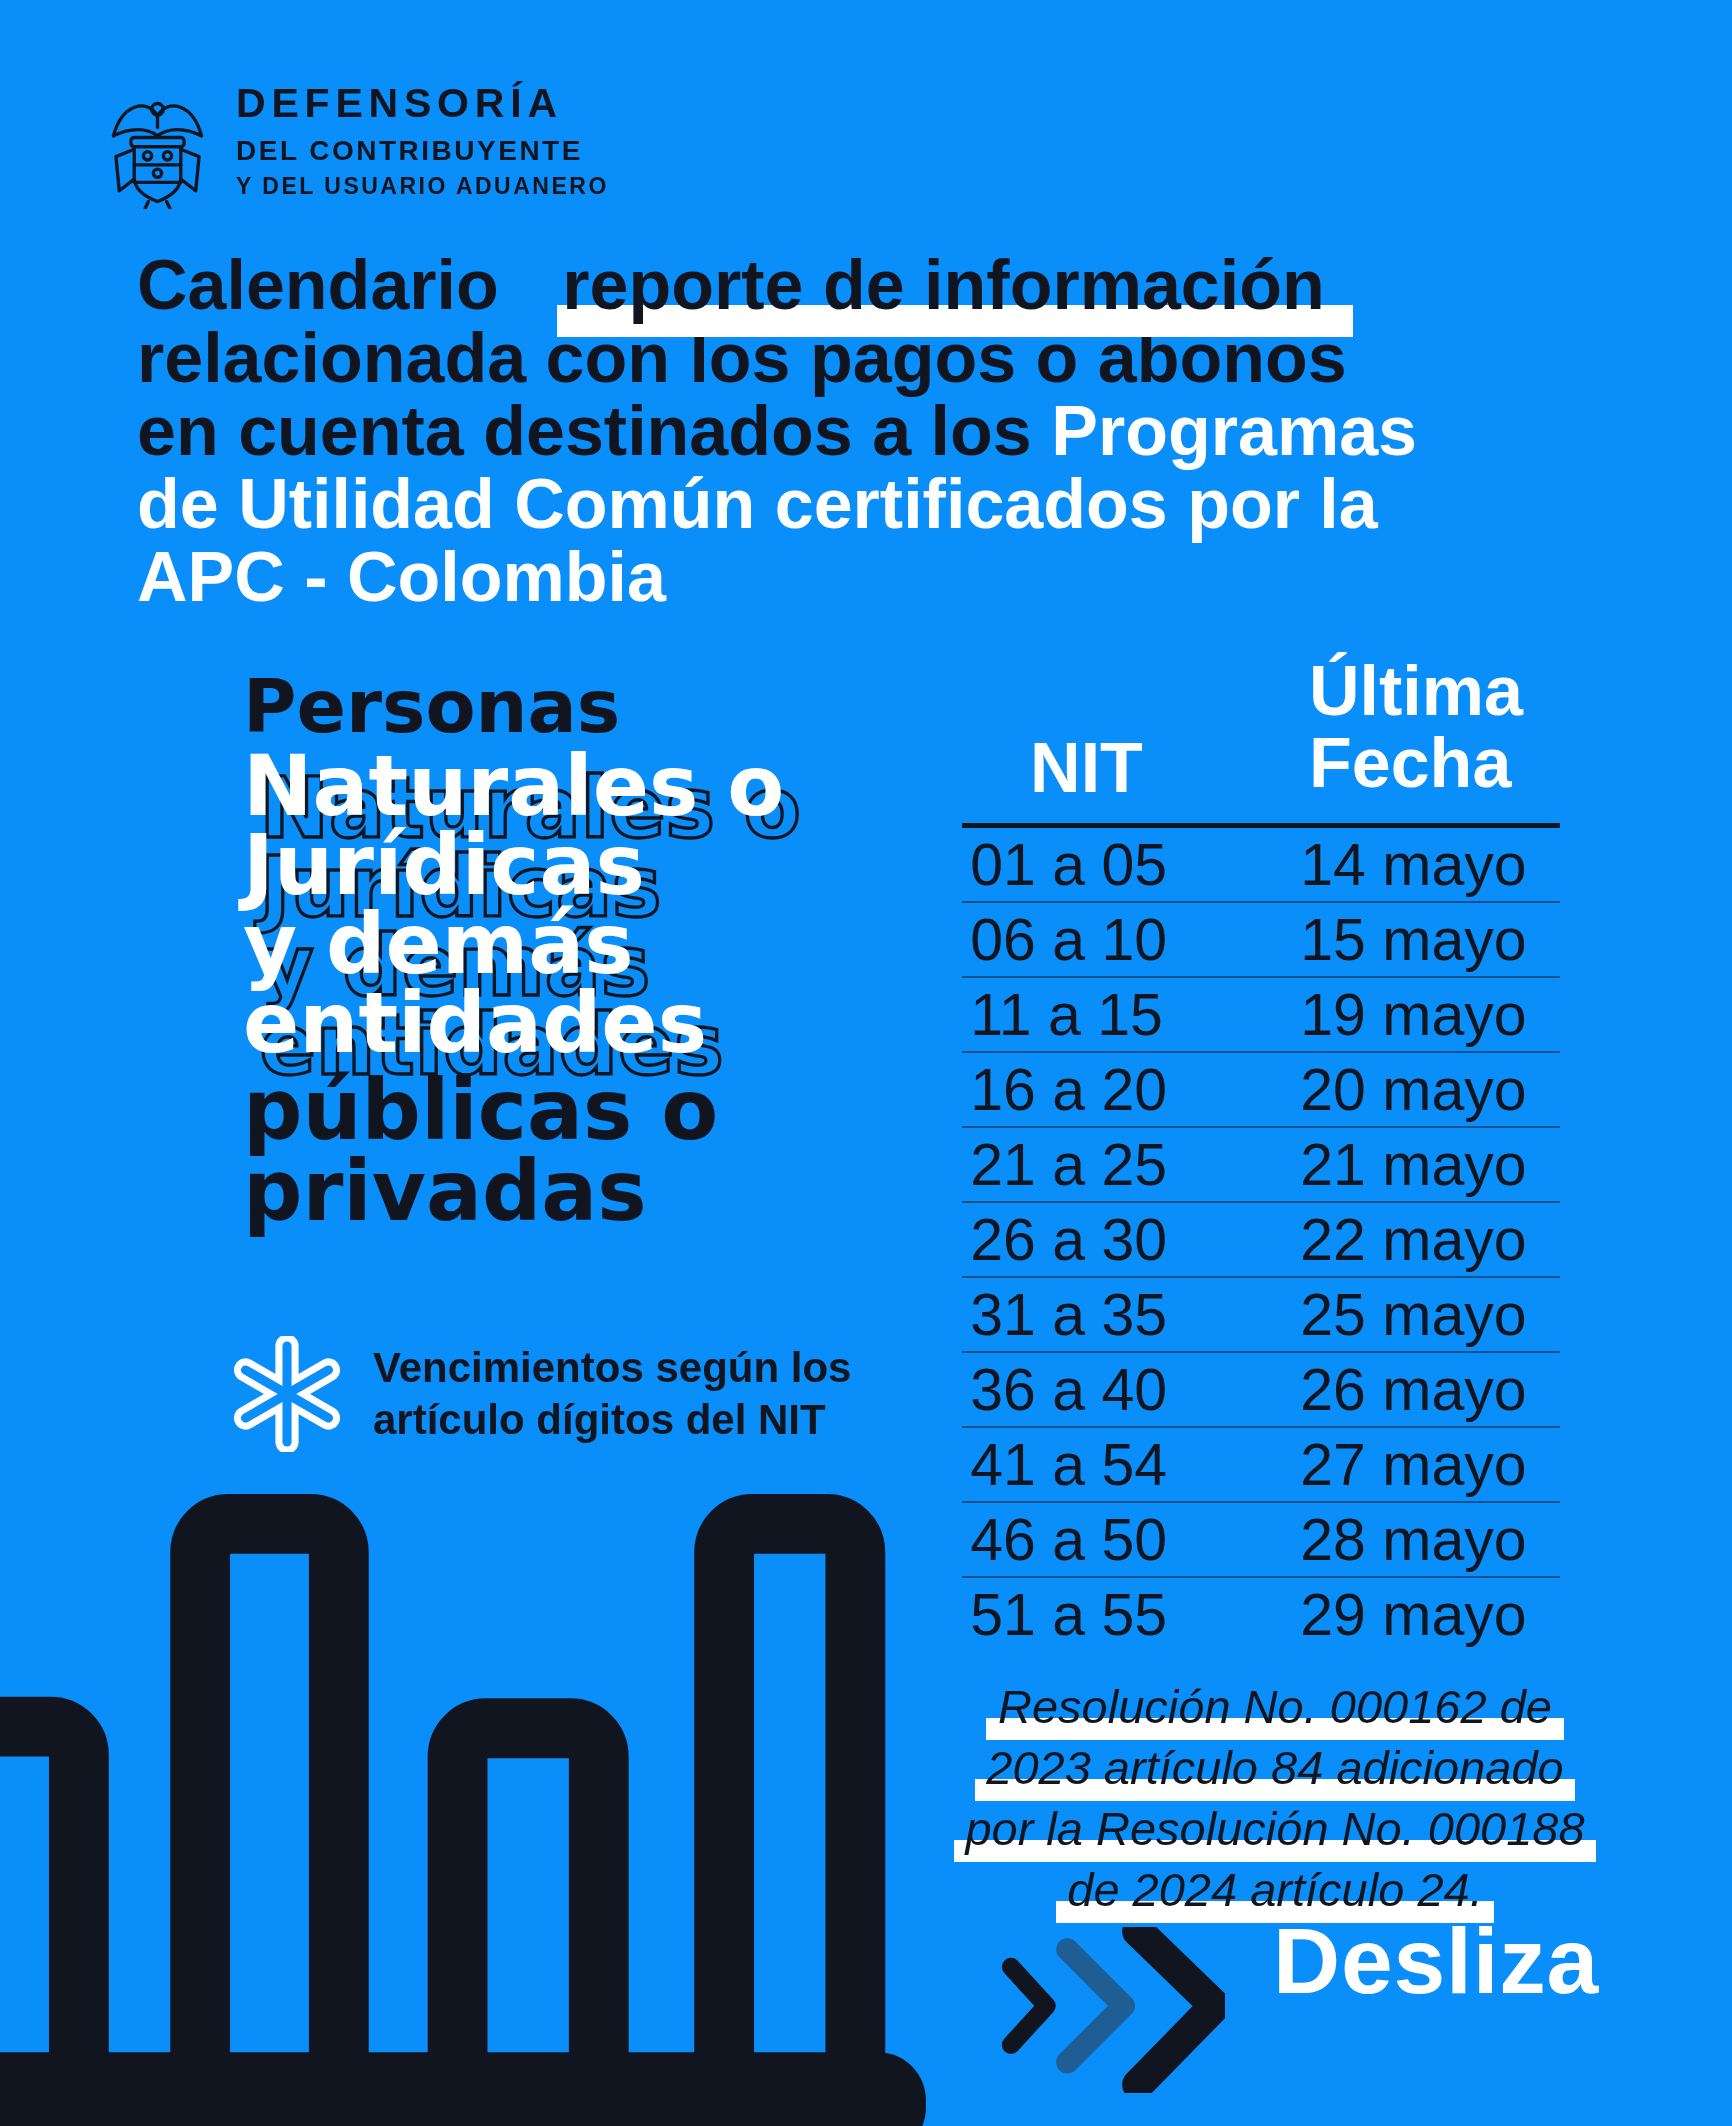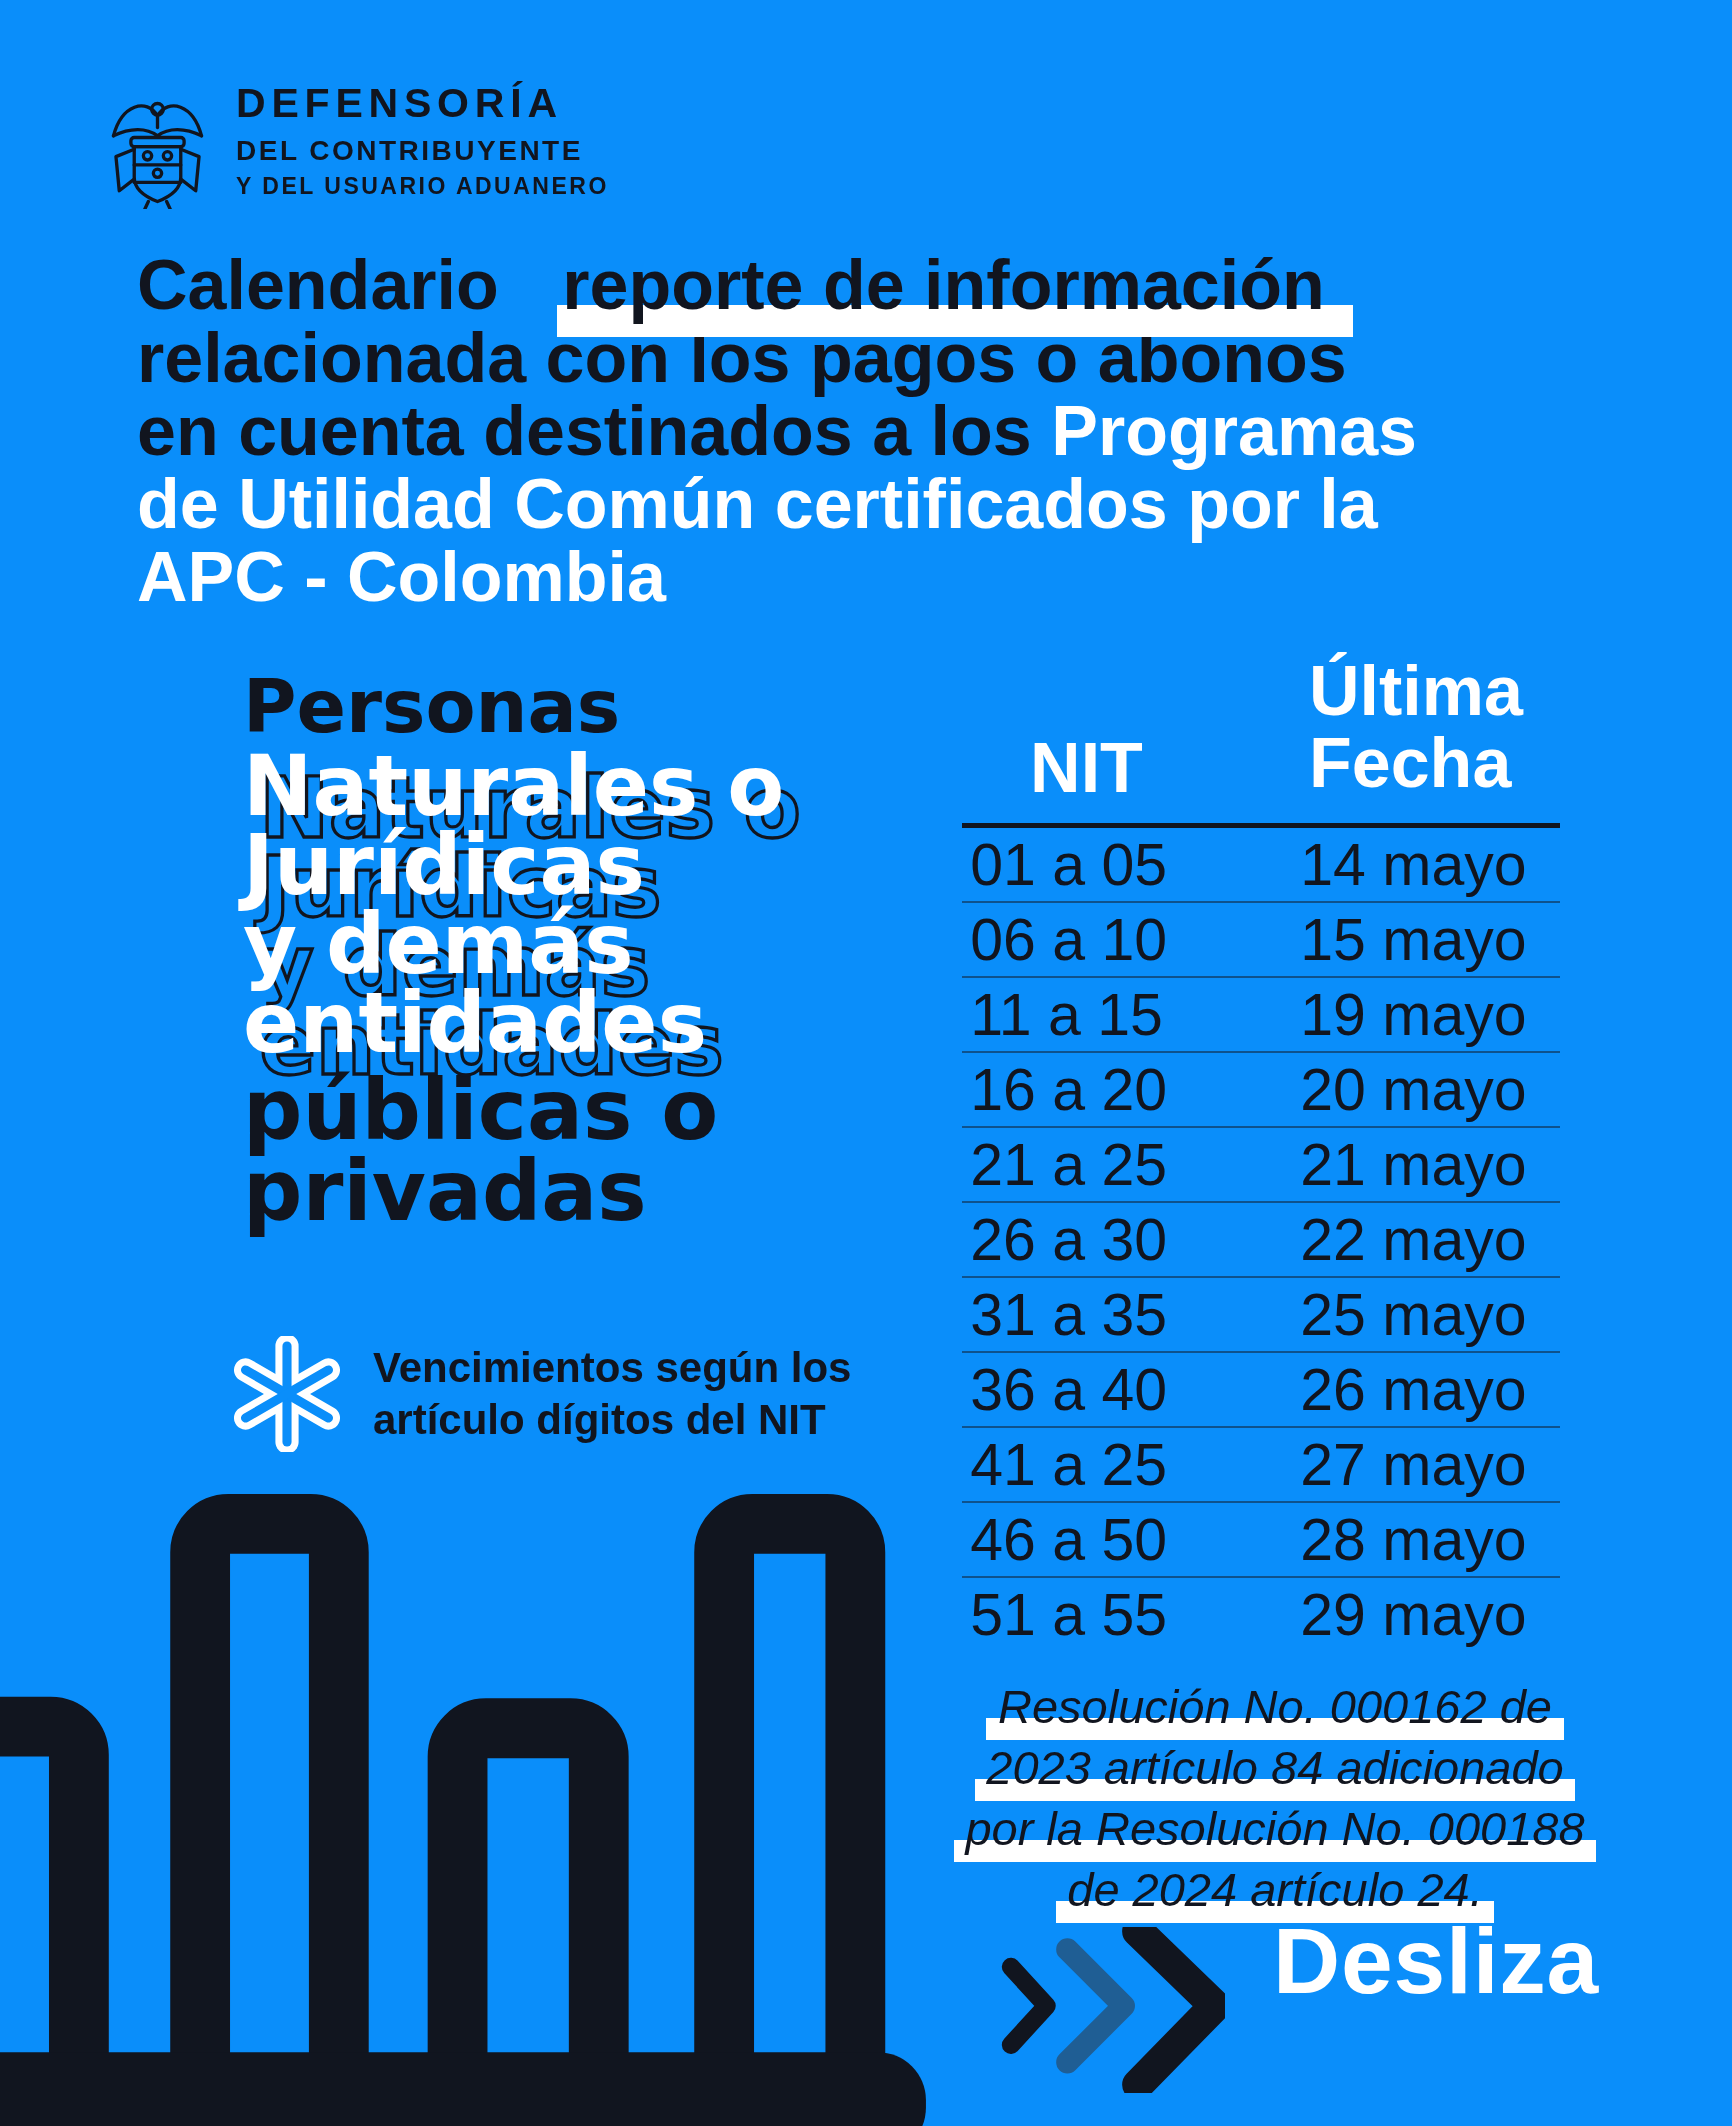--- a/index.html
+++ b/index.html
@@ -193,21 +193,21 @@
     <span class="nit">31 a 35</span>
     <span class="fecha">25 mayo</span>
   </div>
 
   <div class="trow">
     <span class="nit">36 a 40</span>
     <span class="fecha">26 mayo</span>
   </div>
 
   <div class="trow">
-    <span class="nit">41 a 25</span>
+    <span class="nit">41 a 54</span>
     <span class="fecha">27 mayo</span>
   </div>
 
   <div class="trow">
     <span class="nit">46 a 50</span>
     <span class="fecha">28 mayo</span>
   </div>
 
   <div class="trow">
     <span class="nit">51 a 55</span>

